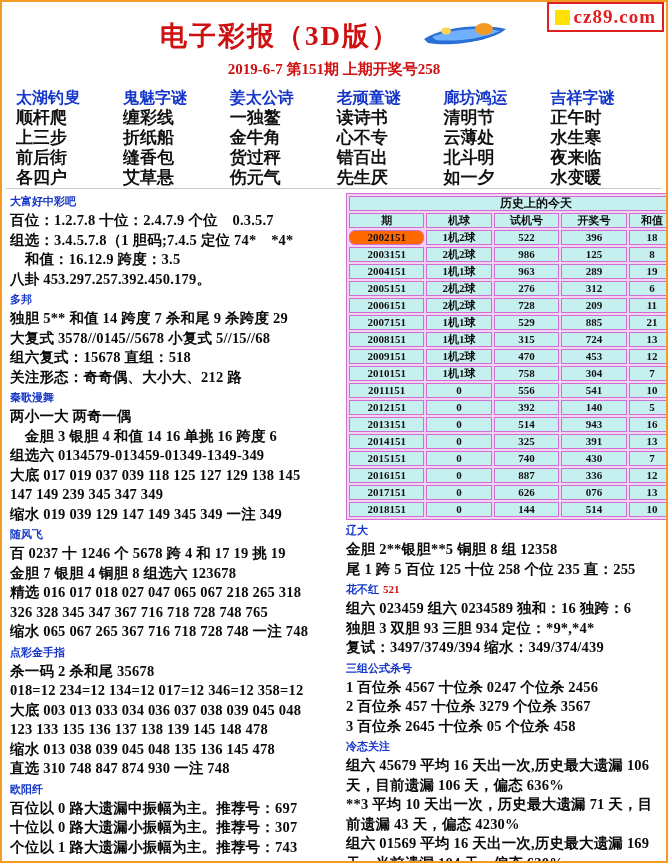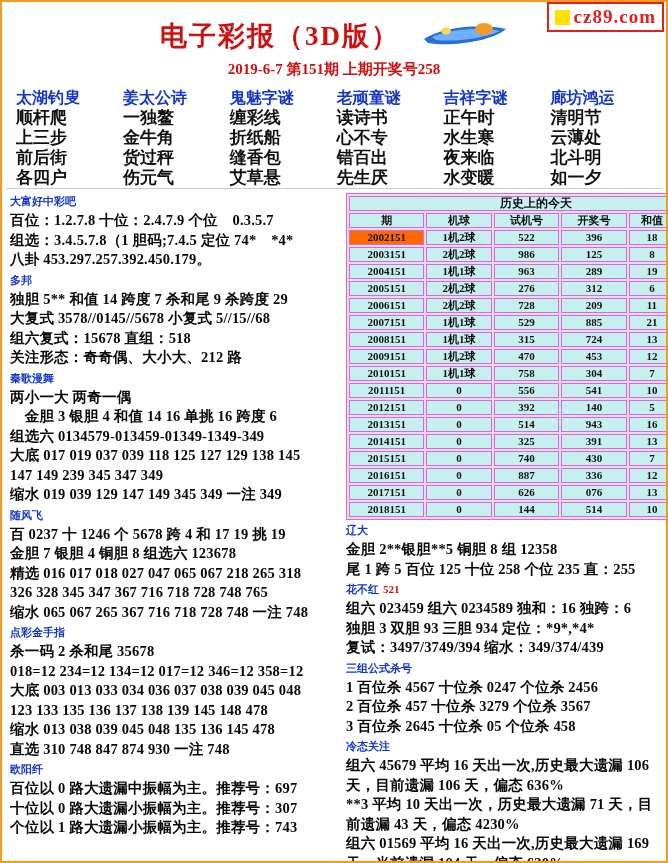--- a/index.html
+++ b/index.html
@@ -36,21 +36,21 @@
   .sec-title .accent{color:var(--red); margin-left:4px;}
   .sec-line{color:#0a0a0a; font-size:14.5px; font-weight:bold; line-height:19.5px; letter-spacing:0.2px;}
   
   .htable{border-collapse:separate; border-spacing:2px; background:#f3d5f2; width:380px;
           border:1px solid var(--tborder); margin-top:2px;}
   .htable td{
     background:var(--cellbg); border:1px solid var(--tborder); text-align:center;
     font-size:11px; font-weight:bold; color:#101010; padding:0 1px; height:14.2px; line-height:13px;
   }
   .htable td.ttl{font-size:12px;}
-  .htable td.hl{background:var(--hl);}
+  .htable td.hl{background:var(--hl);border-radius:6px;}
   .swoosh{display:inline-block;}
 </style>
 </head>
 <body>
 
 <div class="page">
 
   <div class="cz-box">
     <span class="sq"></span>
     <span class="url">cz89.com</span>
@@ -72,62 +72,63 @@
 
   <div class="riddles">
       <div class="riddle-col">
         <div class="riddle-title">太湖钓叟</div>
         <div class="riddle-line">顺杆爬</div>
         <div class="riddle-line">上三步</div>
         <div class="riddle-line">前后街</div>
         <div class="riddle-line">各四户</div>
       </div>
       <div class="riddle-col">
+        <div class="riddle-title">鬼魅字谜</div>
+        <div class="riddle-line">缠彩线</div>
+        <div class="riddle-line">折纸船</div>
+        <div class="riddle-line">缝香包</div>
+        <div class="riddle-line">艾草悬</div>
+      </div>
+      <div class="riddle-col">
         <div class="riddle-title">姜太公诗</div>
         <div class="riddle-line">一独鳌</div>
         <div class="riddle-line">金牛角</div>
         <div class="riddle-line">货过秤</div>
         <div class="riddle-line">伤元气</div>
       </div>
       <div class="riddle-col">
-        <div class="riddle-title">鬼魅字谜</div>
-        <div class="riddle-line">缠彩线</div>
-        <div class="riddle-line">折纸船</div>
-        <div class="riddle-line">缝香包</div>
-        <div class="riddle-line">艾草悬</div>
-      </div>
-      <div class="riddle-col">
         <div class="riddle-title">老顽童谜</div>
         <div class="riddle-line">读诗书</div>
         <div class="riddle-line">心不专</div>
         <div class="riddle-line">错百出</div>
         <div class="riddle-line">先生厌</div>
       </div>
       <div class="riddle-col">
+        <div class="riddle-title">廊坊鸿运</div>
+        <div class="riddle-line">清明节</div>
+        <div class="riddle-line">云薄处</div>
+        <div class="riddle-line">北斗明</div>
+        <div class="riddle-line">如一夕</div>
+      </div>
+      <div class="riddle-col">
         <div class="riddle-title">吉祥字谜</div>
         <div class="riddle-line">正午时</div>
         <div class="riddle-line">水生寒</div>
         <div class="riddle-line">夜来临</div>
         <div class="riddle-line">水变暖</div>
       </div>
-      <div class="riddle-col">
-        <div class="riddle-title">廊坊鸿运</div>
-        <div class="riddle-line">清明节</div>
-        <div class="riddle-line">云薄处</div>
-        <div class="riddle-line">北斗明</div>
-        <div class="riddle-line">如一夕</div>
-      </div>
     </div>
 
   <div class="main">
     <div class="col-left">
         <div class="section">
           <div class="sec-title">大富好中彩吧</div>
           <div class="sec-line">百位：1.2.7.8 十位：2.4.7.9 个位　0.3.5.7</div>
           <div class="sec-line">组选：3.4.5.7.8（1 胆码;7.4.5 定位 74*　*4*</div>
+          <div class="sec-line">　和值：16.12.9 跨度：3.5</div>
           <div class="sec-line">八卦 453.297.257.392.450.179。</div>
         </div>
         <div class="section">
           <div class="sec-title">多邦</div>
           <div class="sec-line">独胆 5** 和值 14 跨度 7 杀和尾 9 杀跨度 29</div>
           <div class="sec-line">大复式 3578//0145//5678 小复式 5//15//68</div>
           <div class="sec-line">组六复式：15678 直组：518</div>
           <div class="sec-line">关注形态：奇奇偶、大小大、212 路</div>
         </div>
         <div class="section">

